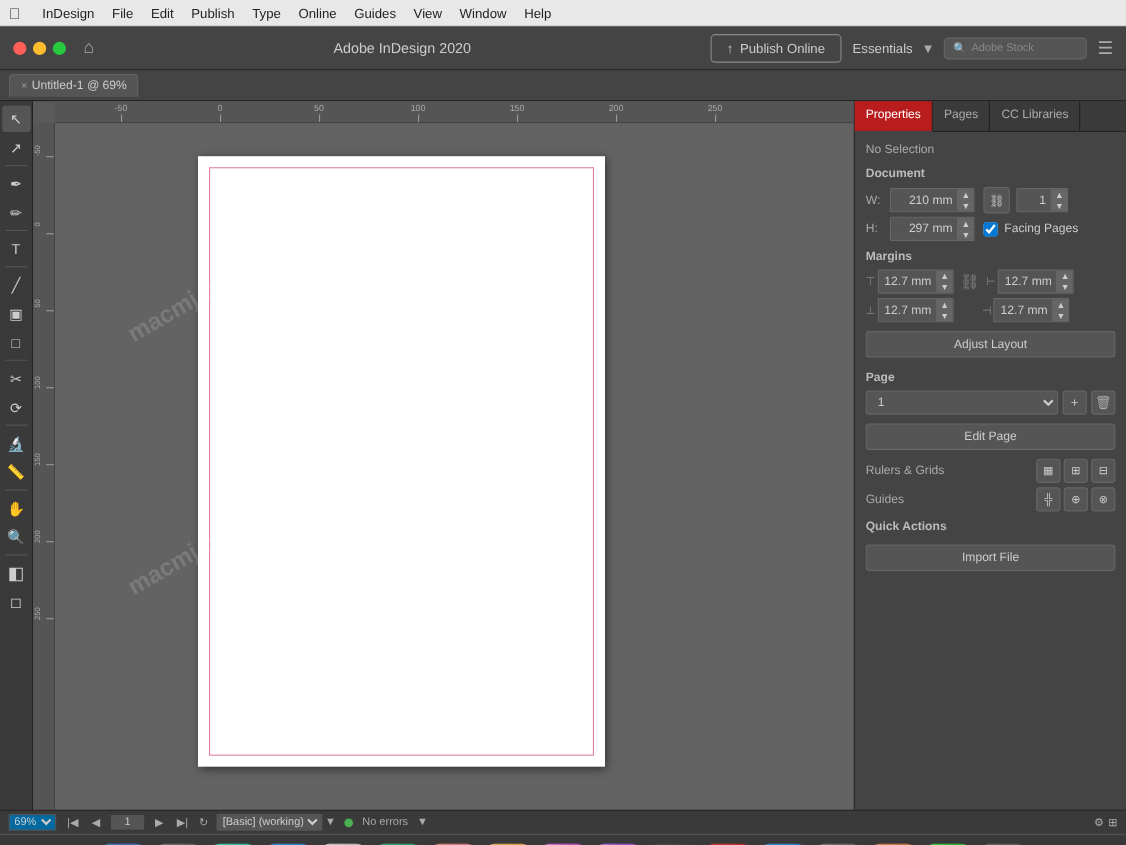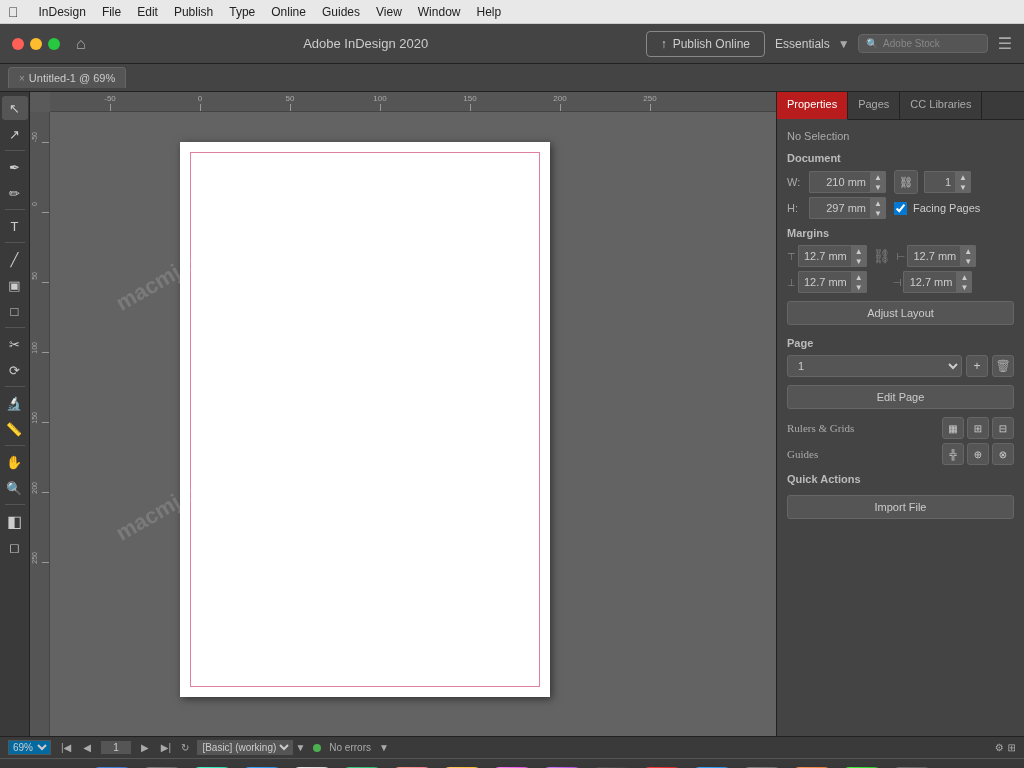--- a/index.html
+++ b/index.html
@@ -151,21 +151,21 @@
       width: 100%; padding: 5px; background: #555; border: 1px solid #666;
       border-radius: 3px; color: #ccc; font-size: 11px; cursor: pointer; margin: 4px 0;
       text-align: center;
     }
 
     .page-row { display: flex; align-items: center; gap: 4px; margin: 4px 0; }
     .page-select { flex: 1; background: #555; border: 1px solid #666; border-radius: 3px; color: #ccc; padding: 3px 6px; font-size: 11px; }
     .page-icon-btn { width: 22px; height: 22px; background: #555; border: 1px solid #666; border-radius: 3px; display: flex; align-items: center; justify-content: center; cursor: pointer; color: #ccc; font-size: 12px; }
 
     .rulers-row { display: flex; align-items: center; margin: 4px 0; gap: 4px; }
-    .rulers-label { font-size: 11px; color: #aaa; flex: 1; font-family: Liberation Serif, serif; }
+    .rulers-label { font-size: 11px; color: #aaa; flex: 1; }
     .rulers-icons { display: flex; gap: 3px; }
     .r-icon { width: 22px; height: 22px; background: #555; border: 1px solid #666; border-radius: 3px; display: flex; align-items: center; justify-content: center; cursor: pointer; }
 
     
     #statusbar {
       height: 22px; background: #3a3a3a; border-top: 1px solid #222;
       display: flex; align-items: center; padding: 0 8px; gap: 8px;
       font-size: 10px; color: #aaa;
     }
     .status-zoom { display: flex; align-items: center; gap: 2px; }

